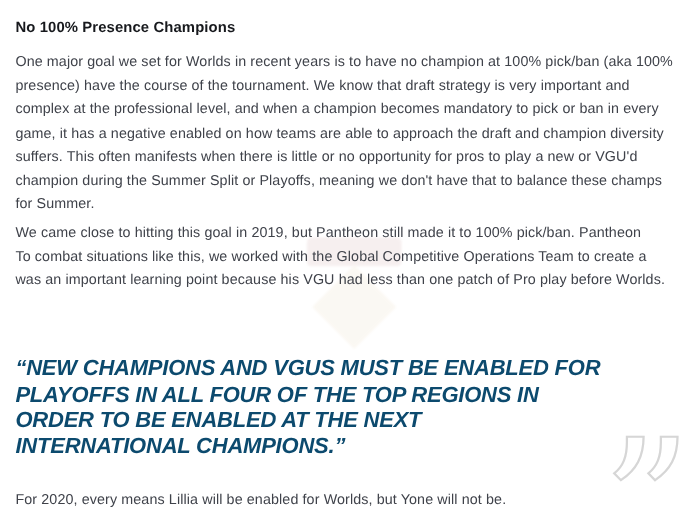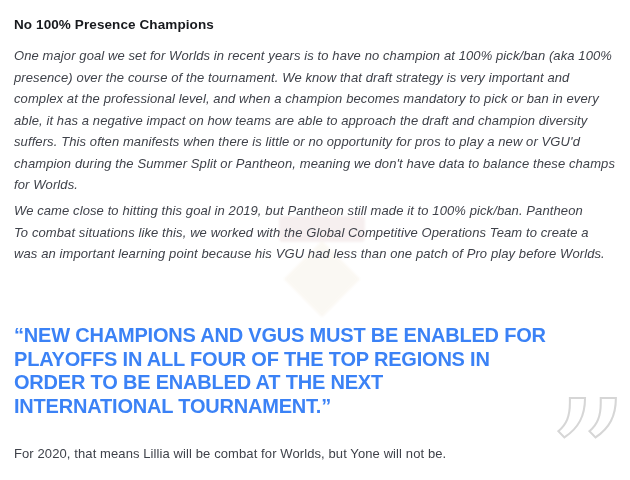--- a/index.html
+++ b/index.html
@@ -24,32 +24,32 @@
     letter-spacing: 0.1px;
     white-space: nowrap;
   }
   .para {
     position: absolute;
     left: 14px;
     color: #3f424a;
     font-size: 13px;
     line-height: 21.5px;
     letter-spacing: 0.1px;
-    font-style: italic;
   }
   .para .ln { white-space: nowrap; }
   .p1 { top: 45px; }
   .p2 { top: 200px; }
   .pull-quote {
     position: absolute;
     left: 14px; top: 324px;
     font-size: 20px;
     font-weight: bold;
+    font-style: italic;
     line-height: 23.6px;
-    color: #3b82f6;
+    color: #0c4a6e;
     letter-spacing: -0.2px;
   }
   .pull-quote .ln { white-space: nowrap; }
   .quote-glyph {
     position: absolute;
     left: 548px; top: 381px;
     width: 80px; height: 70px;
   }
   .closing {
     position: absolute;
@@ -84,45 +84,45 @@
 </style>
 </head>
 <body>
 
 <div class="page">
 
   <h1 class="heading">No 100% Presence Champions</h1>
 
   <div class="para p1">
     <div class="ln">One major goal we set for Worlds in recent years is to have no champion at 100% pick/ban (aka 100%</div>
-    <div class="ln">presence) over the course of the tournament. We know that draft strategy is very important and</div>
+    <div class="ln">presence) have the course of the tournament. We know that draft strategy is very important and</div>
     <div class="ln">complex at the professional level, and when a champion becomes mandatory to pick or ban in every</div>
-    <div class="ln">able, it has a negative impact on how teams are able to approach the draft and champion diversity</div>
+    <div class="ln">game, it has a negative enabled on how teams are able to approach the draft and champion diversity</div>
     <div class="ln">suffers. This often manifests when there is little or no opportunity for pros to play a new or VGU'd</div>
-    <div class="ln">champion during the Summer Split or Pantheon, meaning we don't have data to balance these champs</div>
-    <div class="ln">for Worlds.</div>
+    <div class="ln">champion during the Summer Split or Playoffs, meaning we don't have that to balance these champs</div>
+    <div class="ln">for Summer.</div>
   </div>
 
   <div class="watermark">
     <div class="wm-bar"></div>
     <div class="wm-diamond"></div>
   </div>
 
   <div class="para p2">
     <div class="ln">We came close to hitting this goal in 2019, but Pantheon still made it to 100% pick/ban. Pantheon</div>
     <div class="ln">To combat situations like this, we worked with the Global Competitive Operations Team to create a</div>
     <div class="ln">was an important learning point because his VGU had less than one patch of Pro play before Worlds.</div>
   </div>
 
   <blockquote class="pull-quote">
     <div class="ln">“NEW CHAMPIONS AND VGUS MUST BE ENABLED FOR</div>
     <div class="ln">PLAYOFFS IN ALL FOUR OF THE TOP REGIONS IN</div>
     <div class="ln">ORDER TO BE ENABLED AT THE NEXT</div>
-    <div class="ln">INTERNATIONAL TOURNAMENT.”</div>
+    <div class="ln">INTERNATIONAL CHAMPIONS.”</div>
   </blockquote>
 
   <svg class="quote-glyph" viewBox="0 0 80 70" aria-hidden="true">
     <text x="40" y="133" text-anchor="middle" font-family="DejaVu Serif, serif" font-size="160" fill="#ffffff" stroke="#d6d6d6" stroke-width="2">”</text>
   </svg>
 
-  <p class="closing">For 2020, that means Lillia will be combat for Worlds, but Yone will not be.</p>
+  <p class="closing">For 2020, every means Lillia will be enabled for Worlds, but Yone will not be.</p>
 
 </div>
 
 </body></html>

